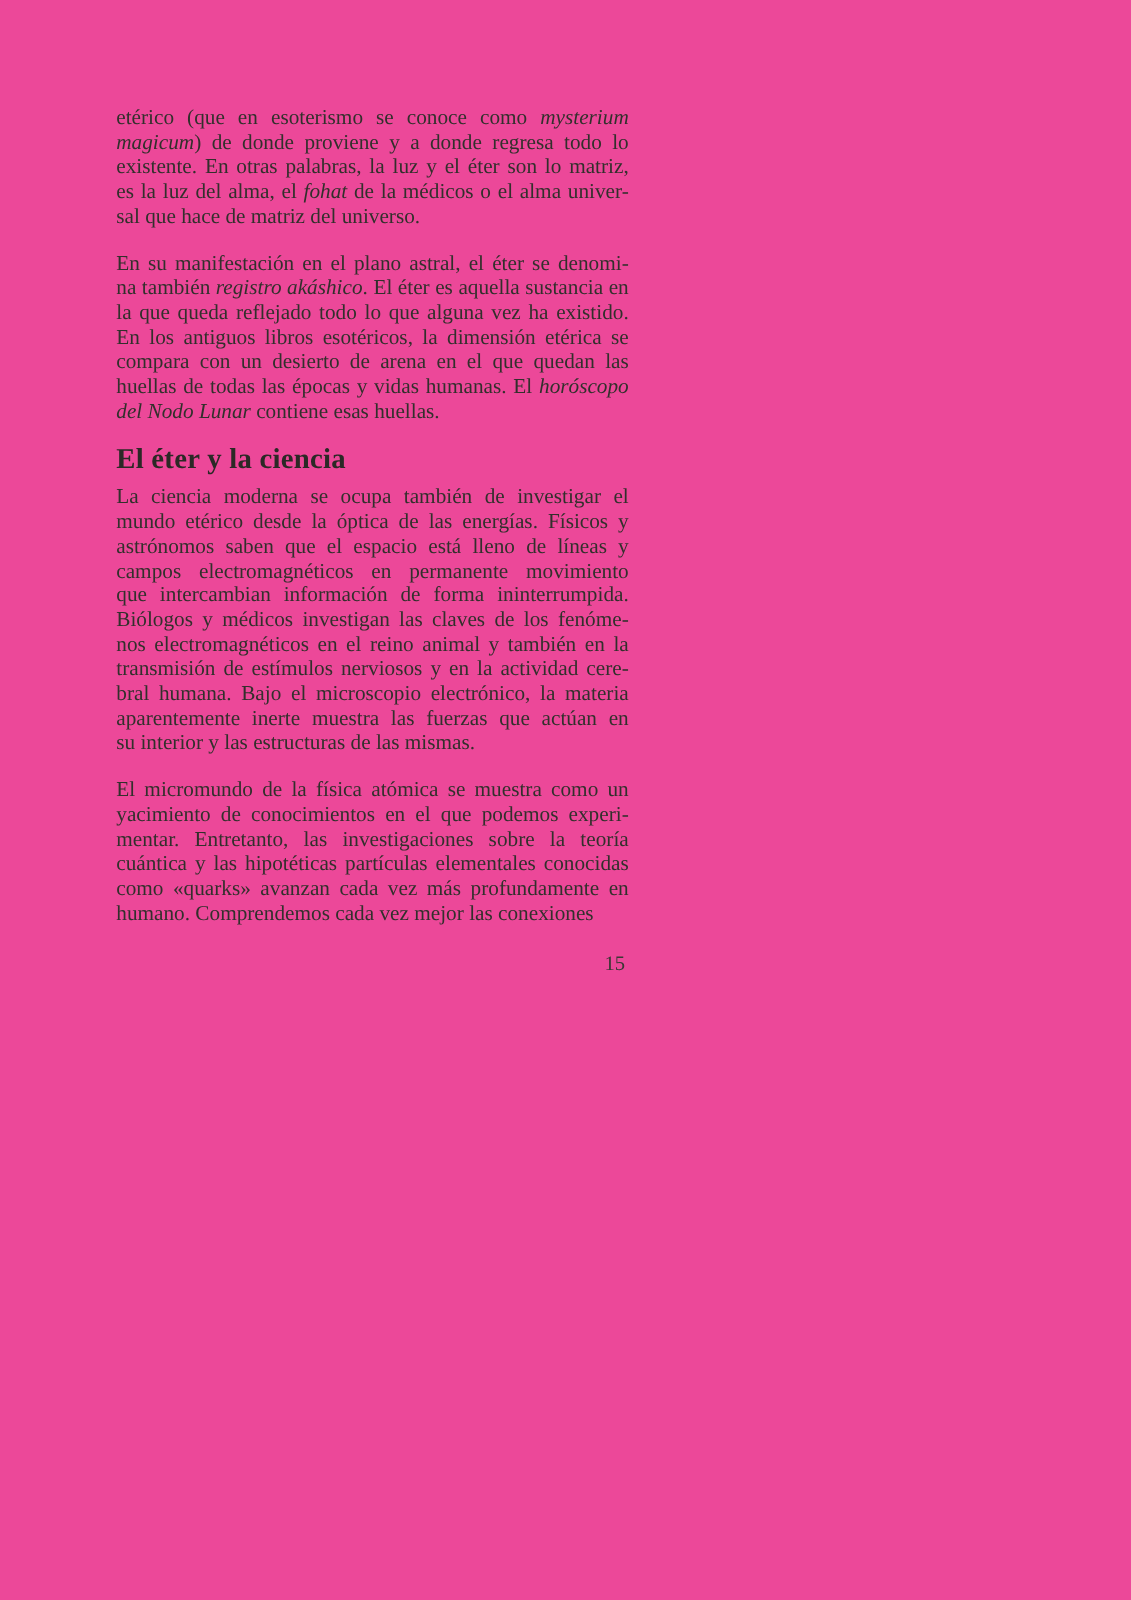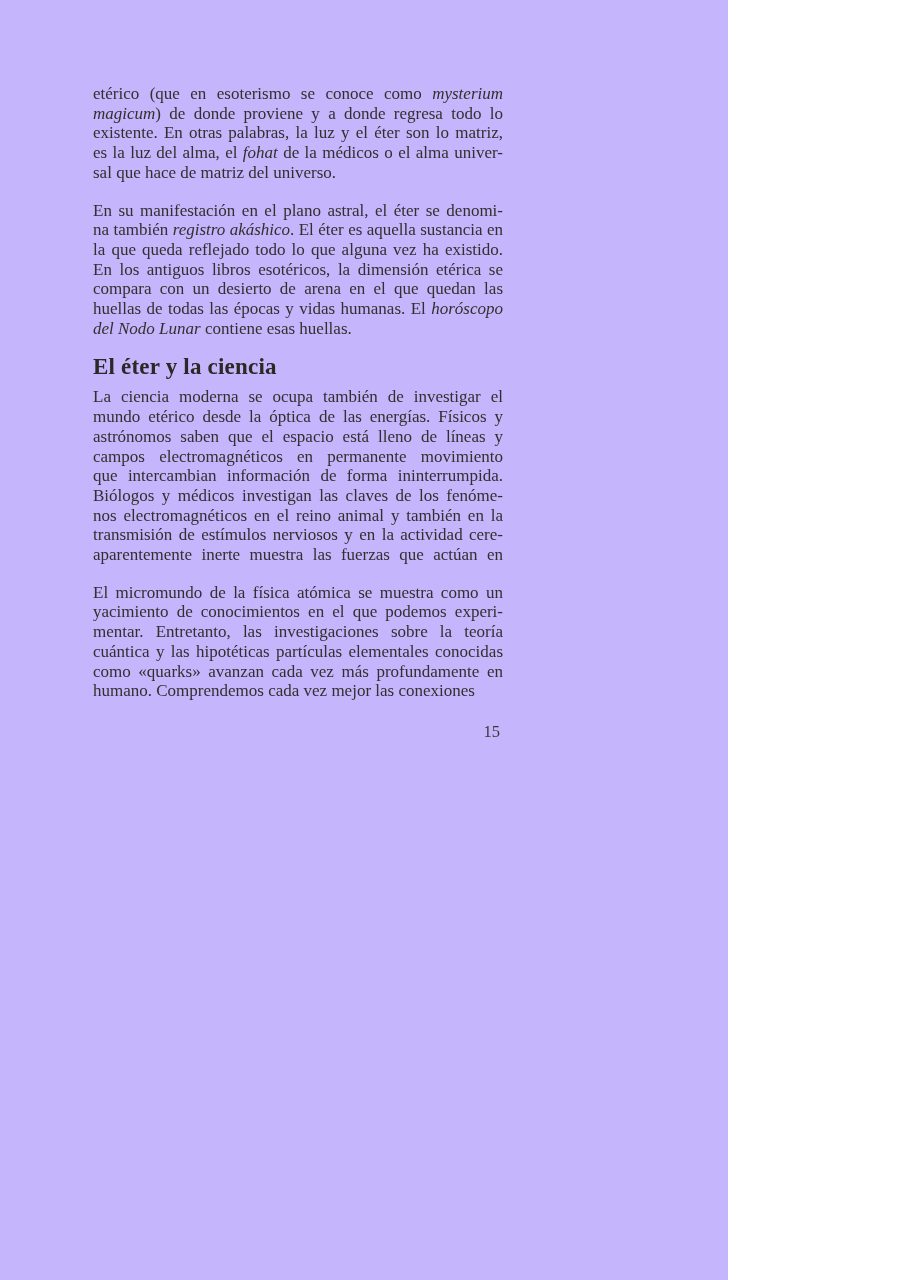--- a/index.html
+++ b/index.html
@@ -1,20 +1,20 @@
 <!DOCTYPE html>
 <html><head>
 <meta charset="utf-8">
 <style>
   html, body { margin: 0; padding: 0; background: #ffffff; }
   .page {
     position: relative;
-    width: 728px;
+    width: 905px;
     height: 1280px;
-    background: #c4b5fd;
+    background: #ec4899;
     overflow: hidden;
     font-family: "Liberation Serif", serif;
   }
   .textcol {
     position: absolute;
     left: 93px;
     top: 84px;
     width: 410px;
     color: #32302c;
     font-size: 17px;
@@ -67,21 +67,23 @@
     <h2 class="heading">El éter y la ciencia</h2>
     <div class="para">
         <div class="line just"><span>La ciencia moderna se ocupa también de investigar el</span></div>
         <div class="line just"><span>mundo etérico desde la óptica de las energías. Físicos y</span></div>
         <div class="line just"><span>astrónomos saben que el espacio está lleno de líneas y</span></div>
         <div class="line just"><span>campos electromagnéticos en permanente movimiento</span></div>
         <div class="line just"><span>que intercambian información de forma ininterrumpida.</span></div>
         <div class="line just"><span>Biólogos y médicos investigan las claves de los fenóme-</span></div>
         <div class="line just"><span>nos electromagnéticos en el reino animal y también en la</span></div>
         <div class="line just"><span>transmisión de estímulos nerviosos y en la actividad cere-</span></div>
+        <div class="line just"><span>bral humana. Bajo el microscopio electrónico, la materia</span></div>
         <div class="line just"><span>aparentemente inerte muestra las fuerzas que actúan en</span></div>
+        <div class="line"><span>su interior y las estructuras de las mismas.</span></div>
       </div>
     <div class="para">
         <div class="line just"><span>El micromundo de la física atómica se muestra como un</span></div>
         <div class="line just"><span>yacimiento de conocimientos en el que podemos experi-</span></div>
         <div class="line just"><span>mentar. Entretanto, las investigaciones sobre la teoría</span></div>
         <div class="line just"><span>cuántica y las hipotéticas partículas elementales conocidas</span></div>
         <div class="line just"><span>como «quarks» avanzan cada vez más profundamente en</span></div>
         <div class="line"><span>humano. Comprendemos cada vez mejor las conexiones</span></div>
       </div>
     <div class="pagenum">15</div>

